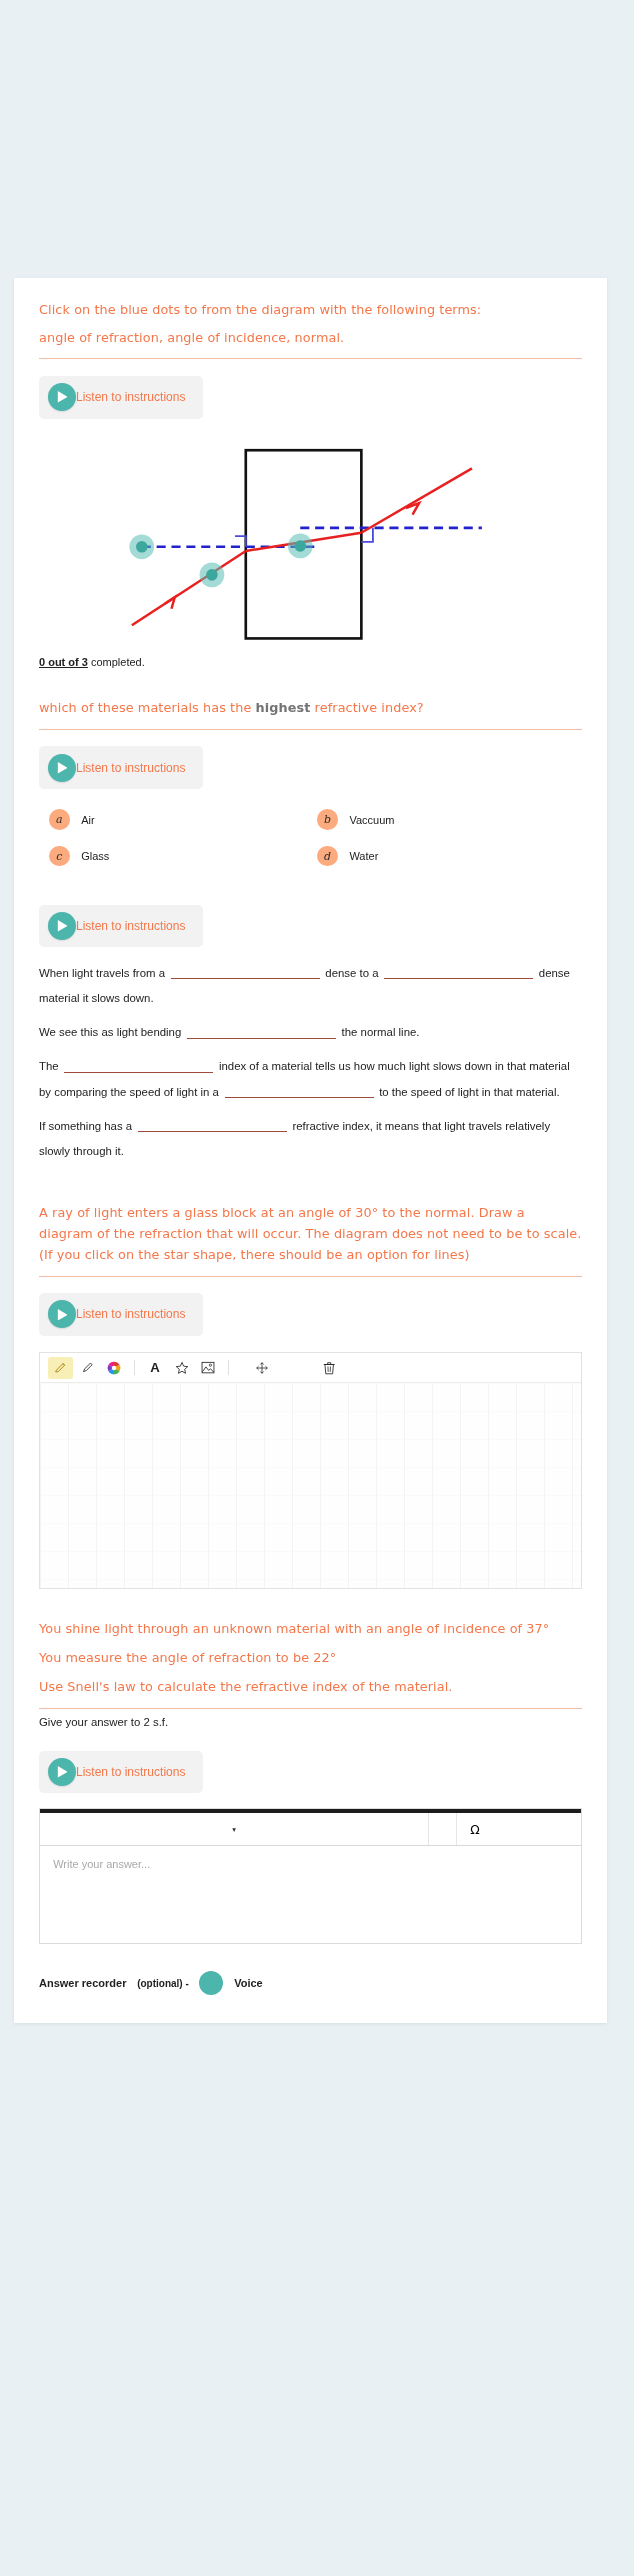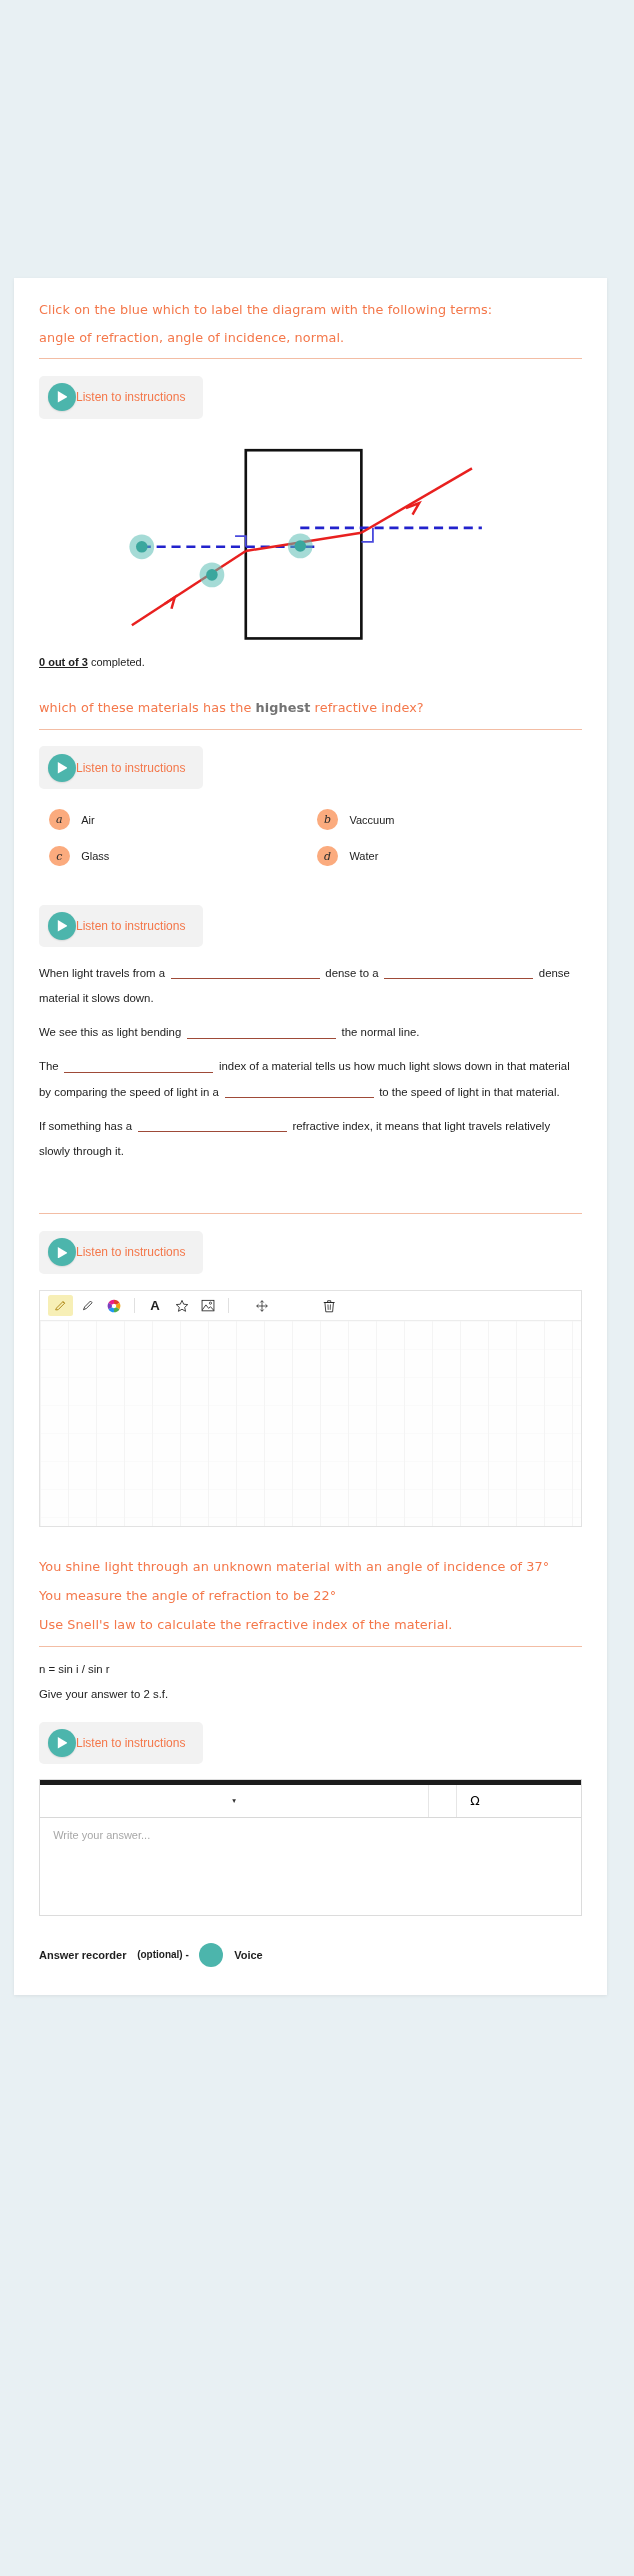--- a/index.html
+++ b/index.html
@@ -304,21 +304,21 @@
 </head>
 <body>
 
 <div id="page">
 
 
   <div class="sheet">
 
     <div>
       <div class="prompt">
-        <div>Click on the blue which to label the diagram with the following terms:</div>
+        <div>Click on the blue dots to from the diagram with the following terms:</div>
         <div style="height:7.4px"></div>
         <div>angle of refraction, angle of incidence, normal.</div>
       </div>
       <hr class="prompt-rule">
 
       <div class="listen-btn">
         <span class="play-circle">
           <svg width="10.7" height="11.6" viewBox="0 0 13 14">
               <polygon points="1,0 13,7 1,14" fill="#ffffff"></polygon>
             </svg>
@@ -426,20 +426,21 @@
         </p>
         <p>
           <span>If something has a </span><span class="blank wide"></span><span> refractive index, it means that light travels relatively slowly through it.</span>
         </p>
       </div>
     </div>
 
     <div class="section-gap"></div>
 
     <div>
+      <div class="prompt">A ray of light enters a glass block at an angle of 30° to the normal. Draw a diagram of the refraction that will occur. The diagram does not need to be to scale. (If you click on the star shape, there should be an option for lines)</div>
       <hr class="prompt-rule">
 
       <div class="listen-btn">
         <span class="play-circle">
           <svg width="10.7" height="11.6" viewBox="0 0 13 14">
               <polygon points="1,0 13,7 1,14" fill="#ffffff"></polygon>
             </svg>
         </span>
         <span class="listen-label">Listen to instructions</span>
       </div>
@@ -515,21 +516,20 @@
     <div>
       <div class="prompt">
         <div>You shine light through an unknown material with an angle of incidence of 37°</div>
         <div style="height:8.3px"></div>
         <div>You measure the angle of refraction to be 22°</div>
         <div style="height:8.3px"></div>
         <div>Use Snell's law to calculate the refractive index of the material.</div>
       </div>
       <hr class="prompt-rule">
 
-      <div class="plain-text" style="margin-top:11.6px">n = sin i / sin r</div>
       <div class="plain-text">Give your answer to 2 s.f.</div>
 
       <div class="listen-btn">
         <span class="play-circle">
           <svg width="10.7" height="11.6" viewBox="0 0 13 14">
               <polygon points="1,0 13,7 1,14" fill="#ffffff"></polygon>
             </svg>
         </span>
         <span class="listen-label">Listen to instructions</span>
       </div>

